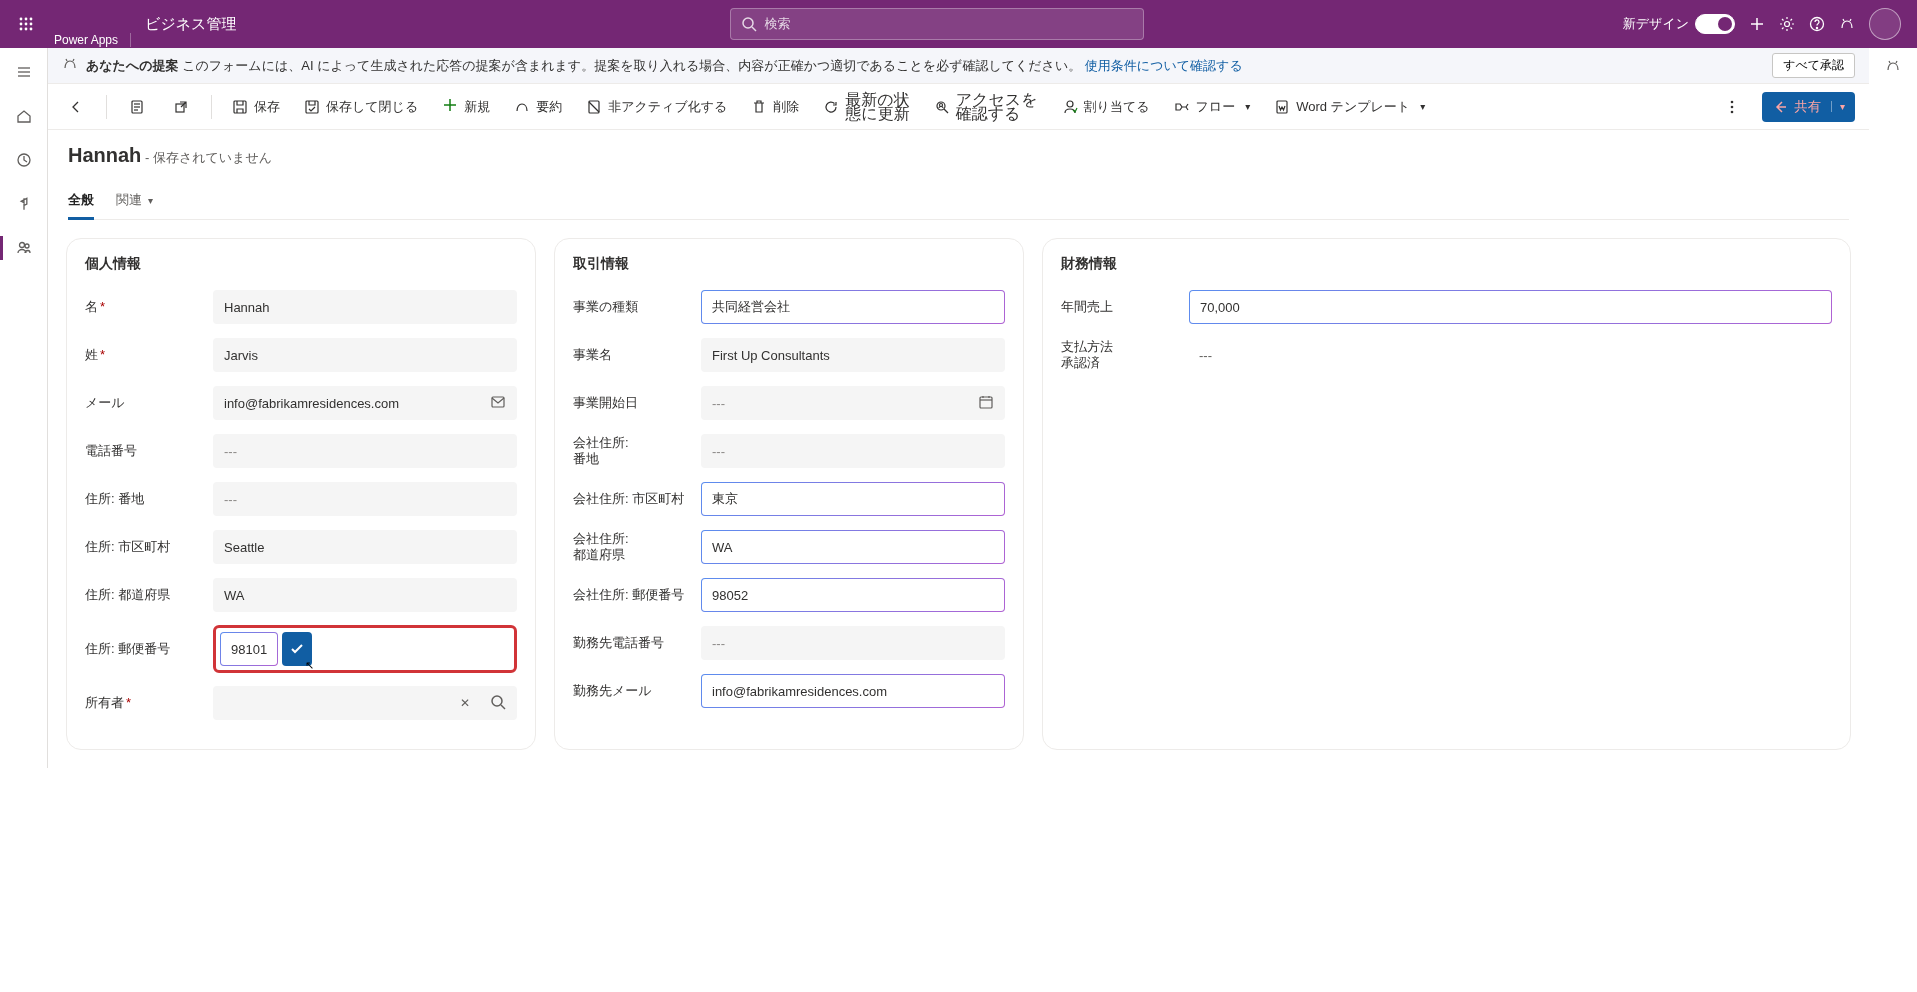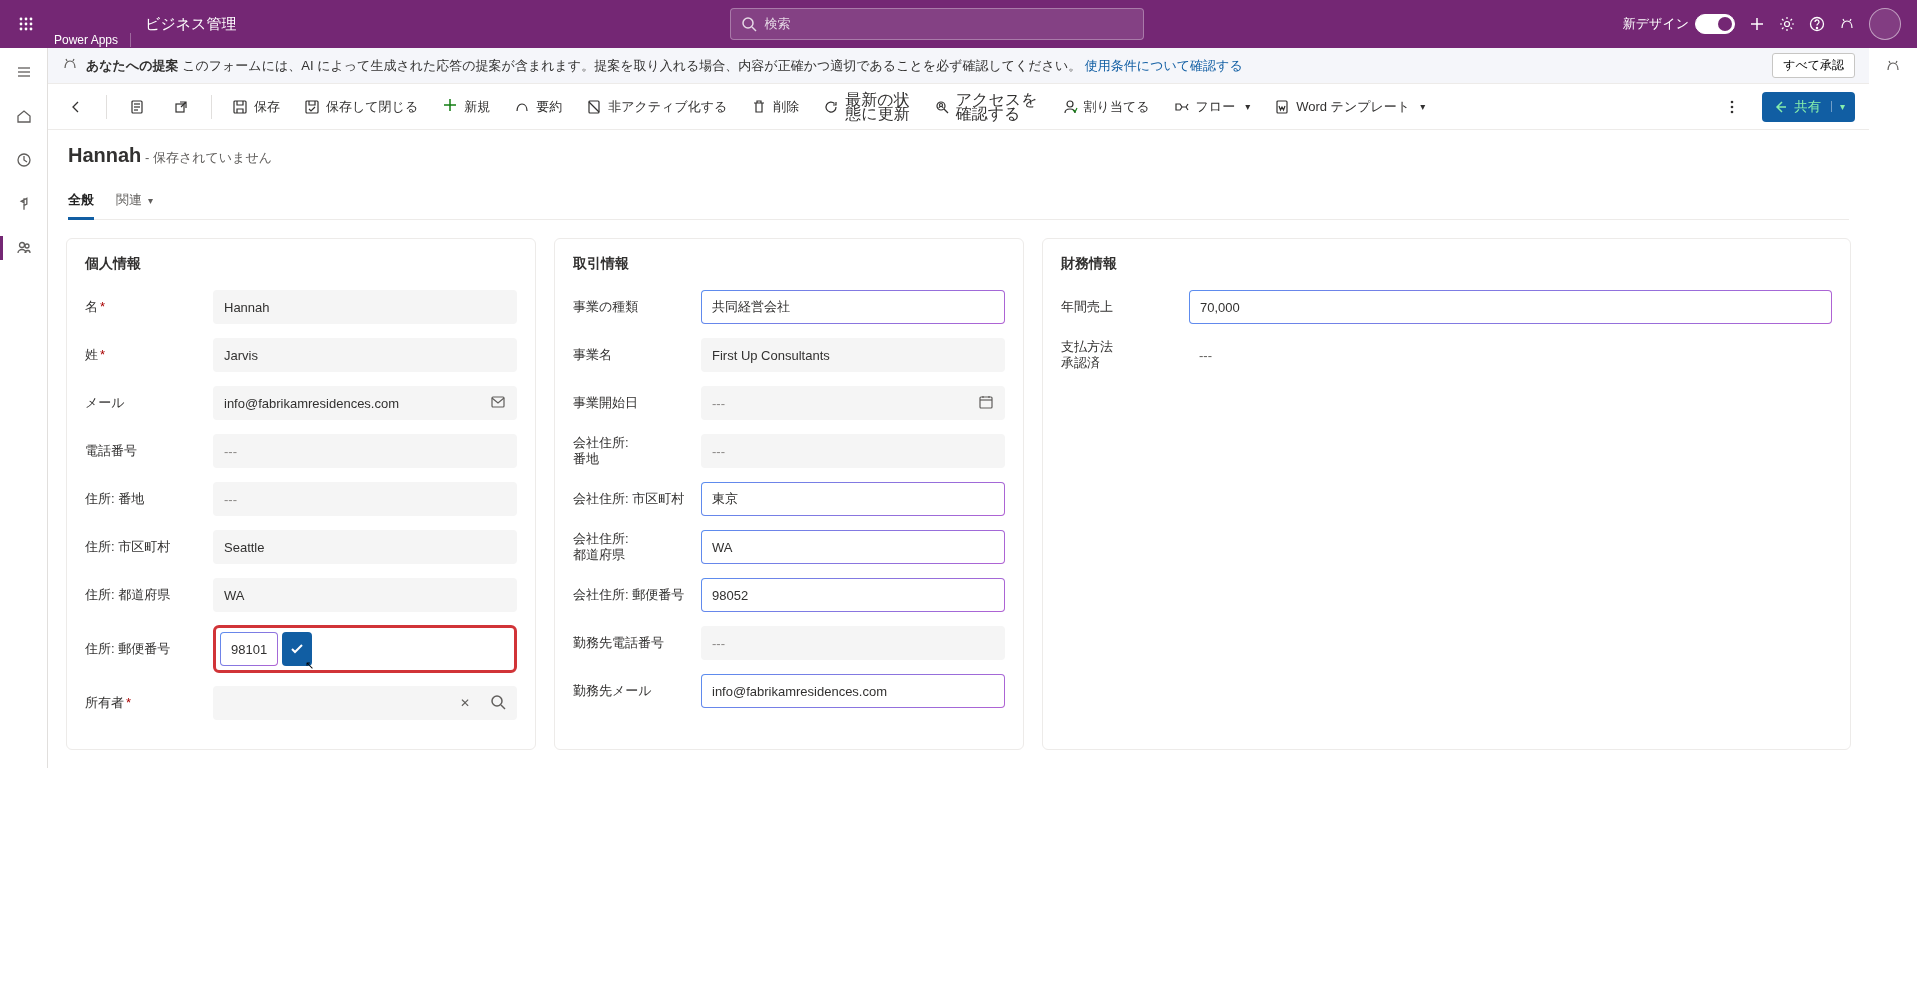--- a/index.html
+++ b/index.html
@@ -37,37 +37,37 @@
 .suggestbar .approve-all { border: 1px solid #c7c6c4; background: #fff; border-radius: 3px; padding: 3px 10px; font-size: 12px; cursor: pointer; }
 
 
 .cmdbar { height: 46px; display: flex; align-items: center; gap: 16px; padding: 0 14px; border-bottom: 1px solid #edebe9; color: #323130; background: #fff; }
 .cmdbar .cmd { display: flex; align-items: center; gap: 6px; cursor: pointer; font-size: 13px; height: 32px; padding: 0 4px; }
 .cmdbar .cmd.icononly { padding: 0 6px; }
 .cmdbar .cmd .twoline { line-height: 14px; font-size: 16px; }
 .cmdbar .divider { width: 1px; height: 24px; background: #e1dfdd; }
 .cmdbar .green { color: #107c10; }
 .cmdbar .spacer { flex: 1; }
-.sharebtn { background: #115ea3; color: #86efac; border: none; border-radius: 4px; height: 30px; padding: 0 10px; display: flex; align-items: center; gap: 6px; cursor: pointer; }
+.sharebtn { background: #115ea3; color: #fca5a5; border: none; border-radius: 4px; height: 30px; padding: 0 10px; display: flex; align-items: center; gap: 6px; cursor: pointer; }
 .sharebtn .chev { border-left: 1px solid rgba(255,255,255,.4); padding-left: 8px; margin-left: 4px; font-size: 10px; }
 
 
 .record-header { padding: 14px 20px 0; }
 .record-title { font-size: 20px; font-weight: 600; }
 .record-subtitle { font-size: 13px; color: #605e5c; }
 .record-saved { font-size: 13px; color: #605e5c; font-weight: 400; text-align: center; }
 .tabs { display: flex; gap: 22px; margin-top: 16px; border-bottom: 1px solid #edebe9; }
 .tab { padding: 8px 0 10px; font-size: 13px; cursor: pointer; position: relative; color: #605e5c; }
 .tab.active { color: #242424; font-weight: 600; }
 .tab.active::after { content:''; position:absolute; left:0; right:0; bottom:-1px; height:3px; background:#115ea3; }
 .tab .chev { font-size: 10px; margin-left: 6px; color: #605e5c; }
 
 
 .form-area { display: flex; gap: 18px; padding: 18px; }
-.section { border: 1px solid #edebe9; border-radius: 6px; padding: 16px 18px; background: #fff; }
+.section { border: 1px solid #edebe9; border-radius: 15px; padding: 16px 18px; background: #fff; }
 .section h3 { font-size: 14px; font-weight: 600; margin-bottom: 16px; }
 .col-a { width: 470px; }
 .col-b { width: 470px; }
 .col-c { flex: 1; }
 
 .field { display: flex; align-items: center; margin-bottom: 12px; min-height: 36px; }
 .field .flabel { width: 128px; font-size: 13px; color: #323130; line-height: 16px; }
 .field .flabel .req { color: #a80000; margin-left: 2px; }
 .field .fval { flex: 1; }
 .inp { width: 100%; height: 34px; background: #f5f5f5; border: 1px solid transparent; border-radius: 4px; padding: 0 10px; font-size: 13px; color: #323130; display: flex; align-items: center; justify-content: space-between; }

